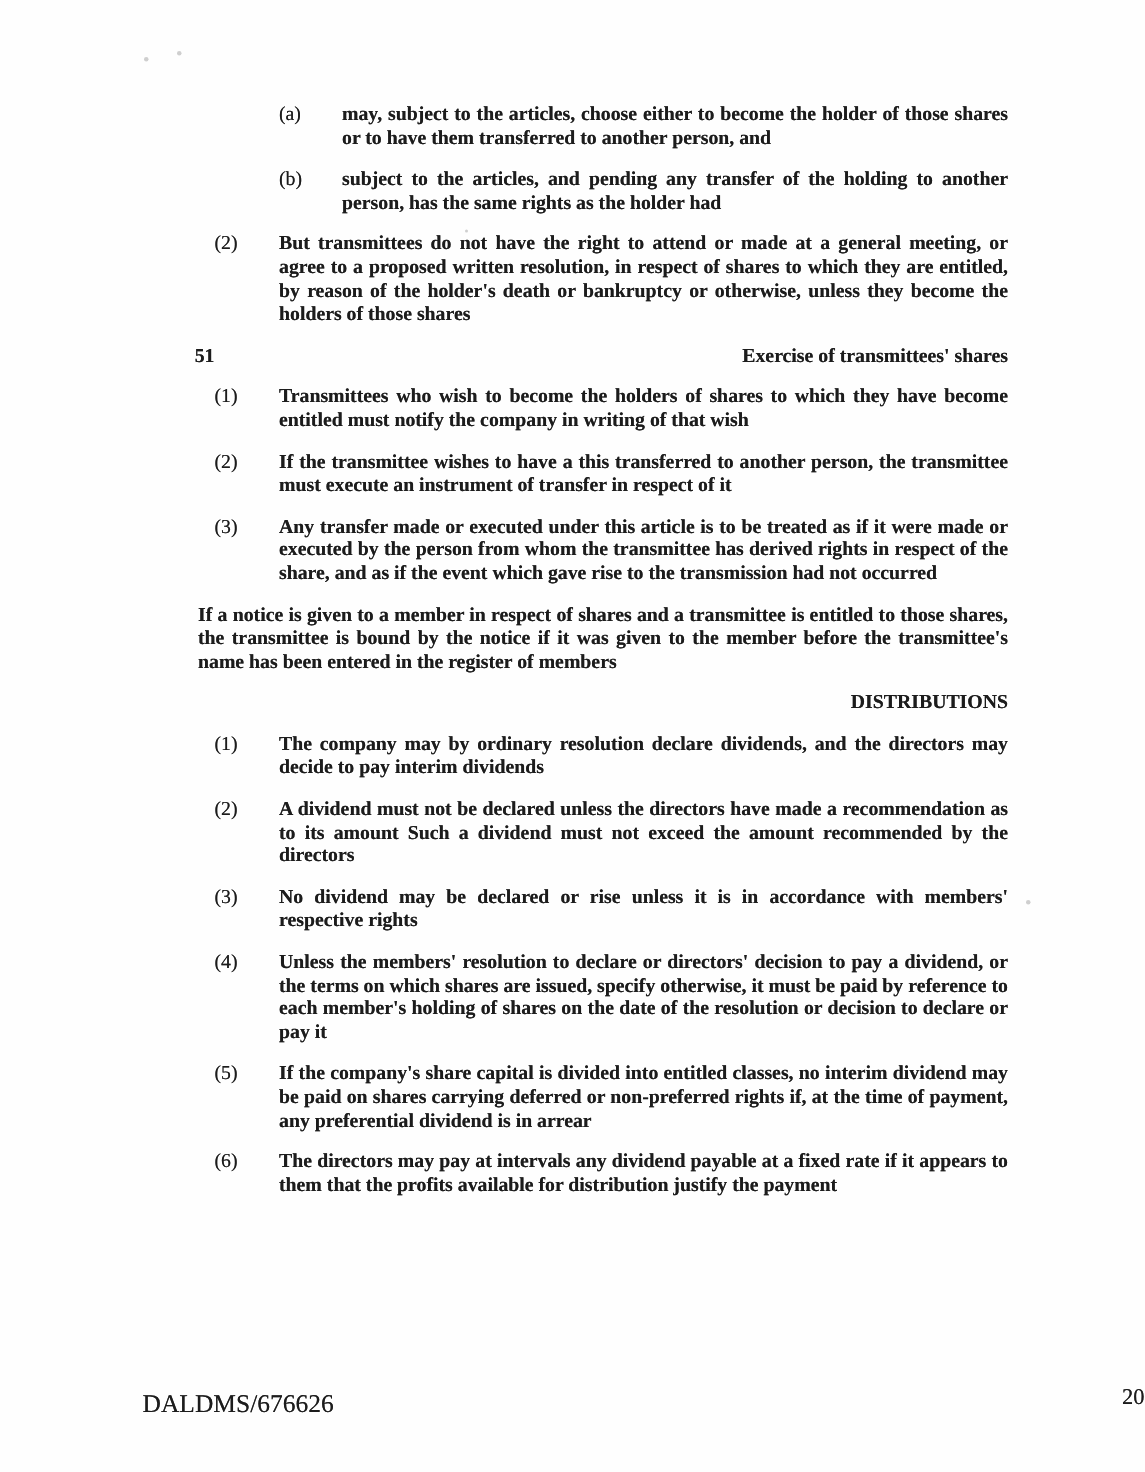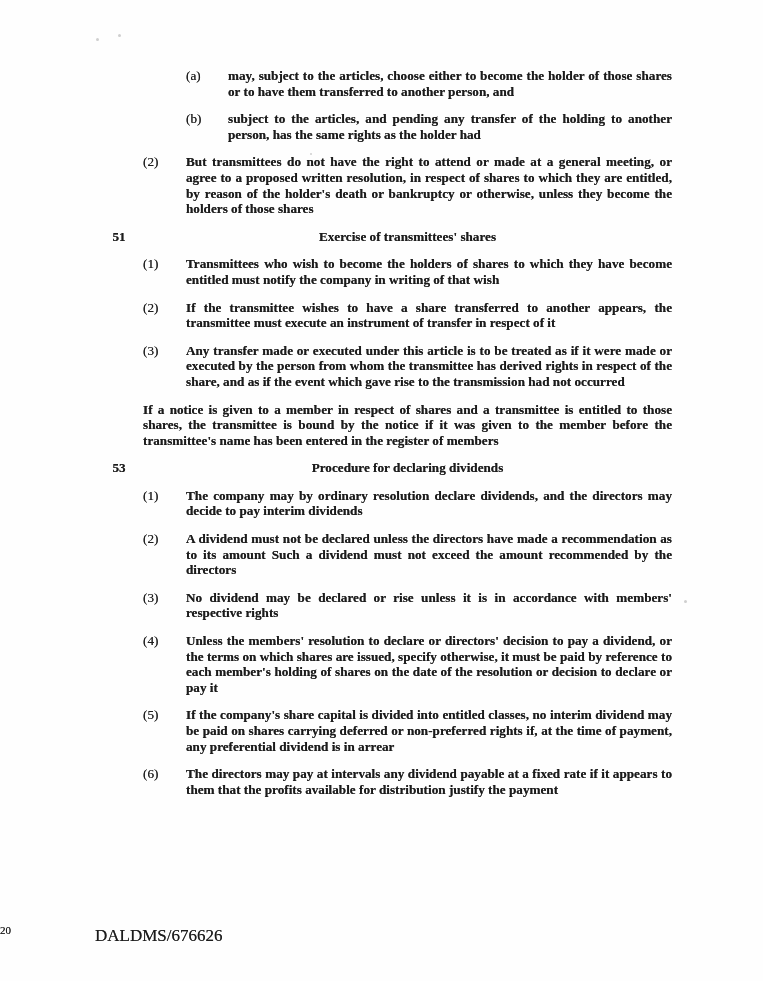--- a/index.html
+++ b/index.html
@@ -29,53 +29,53 @@
     text-shadow: 0 0 0.4px rgba(25,25,25,0.75);
     font-weight: bold;
   }
   .num {
     font-size: 13.2px;
     line-height: 15.6px;
     text-shadow: 0 0 0.4px rgba(25,25,25,0.75);
   }
   .bold {
     font-weight: bold;
-    text-align: center;
+    text-align: right;
   }
   .section {
     display: grid;
     grid-template-columns: 48px 1fr;
     margin-top: 5px;
   }
   .item {
     display: grid;
     grid-template-columns: 43px 1fr;
     margin-left: 48px;
   }
   .sub-item {
     display: grid;
     grid-template-columns: 42px 1fr;
     margin-left: 91px;
   }
-  .para { margin-left: 48px; }
+  .para { margin-left: 37px; }
   .major-heading { margin-top: 5px; }
   .footer-ref {
     position: absolute;
     left: 95px;
     top: 926px;
     font-size: 17px;
     text-shadow: 0 0 0.4px rgba(25,25,25,0.75);
   }
   .footer-page {
     position: absolute;
     left: 0;
     right: 0;
     top: 924px;
-    text-align: left;
-    font-size: 11px;
+    text-align: right;
+    font-size: 15px;
     text-shadow: 0 0 0.4px rgba(25,25,25,0.75);
   }
   .speck {
     position: absolute;
     background: rgba(120,120,120,0.35);
     border-radius: 50%;
   }
 </style>
 </head>
 <body>
@@ -102,38 +102,37 @@
     <div class="txt bold">Exercise of transmittees' shares</div>
   </div>
 
   <div class="block item">
     <span class="num">(1)</span>
     <div class="txt">Transmittees who wish to become the holders of shares to which they have become entitled must notify the company in writing of that wish</div>
   </div>
 
   <div class="block item">
     <span class="num">(2)</span>
-    <div class="txt">If the transmittee wishes to have a share transferred to another appears, the transmittee must execute an instrument of transfer in respect of it</div>
+    <div class="txt">If the transmittee wishes to have a this transferred to another person, the transmittee must execute an instrument of transfer in respect of it</div>
   </div>
 
   <div class="block item">
     <span class="num">(3)</span>
     <div class="txt">Any transfer made or executed under this article is to be treated as if it were made or executed by the person from whom the transmittee has derived rights in respect of the share, and as if the event which gave rise to the transmission had not occurred</div>
   </div>
 
 
   <div class="block para">
     <div class="txt">If a notice is given to a member in respect of shares and a transmittee is entitled to those shares, the transmittee is bound by the notice if it was given to the member before the transmittee's name has been entered in the register of members</div>
   </div>
 
+  <div class="block major-heading">
+    <div class="txt bold">DISTRIBUTIONS</div>
+  </div>
 
-  <div class="block section">
-    <span class="num bold">53</span>
-    <div class="txt bold">Procedure for declaring dividends</div>
-  </div>
 
   <div class="block item">
     <span class="num">(1)</span>
     <div class="txt">The company may by ordinary resolution declare dividends, and the directors may decide to pay interim dividends</div>
   </div>
 
   <div class="block item">
     <span class="num">(2)</span>
     <div class="txt">A dividend must not be declared unless the directors have made a recommendation as to its amount  Such a dividend must not exceed the amount recommended by the directors</div>
   </div>

